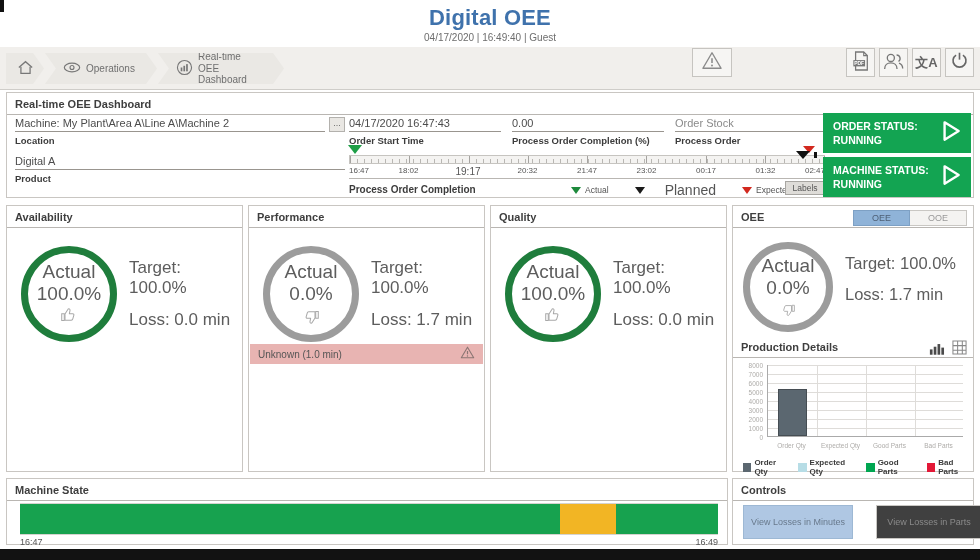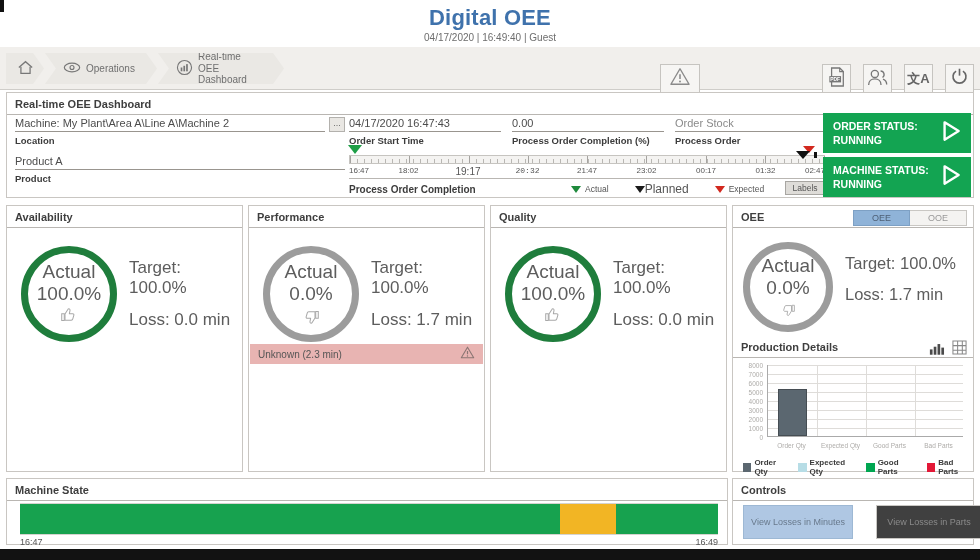--- a/index.html
+++ b/index.html
@@ -14,21 +14,21 @@
   .corner-notch { position:absolute; top:0; left:0; width:4px; height:12px; background:#111; }
 
   
   .toolbar { position:absolute; top:47px; left:0; right:0; height:43px; background:#f1efec; border-bottom:1px solid #cfcdc9; }
   .crumb { position:absolute; top:6px; height:31px; background:#eae8e4; display:flex; align-items:center; gap:5px;
            color:#6f6f6f; font-size:10px; line-height:1.15; filter:drop-shadow(0 0 1px #c9c7c3); }
   .crumb.c-home { left:6px; width:38px; justify-content:center; clip-path:polygon(0 0,calc(100% - 11px) 0,100% 50%,calc(100% - 11px) 100%,0 100%); }
   .crumb.c-mid { clip-path:polygon(0 0,calc(100% - 11px) 0,100% 50%,calc(100% - 11px) 100%,0 100%,11px 50%); padding-left:18px; padding-right:16px; }
   .crumb.c-ops { left:45px; width:112px; }
   .crumb.c-rt { left:158px; width:126px; }
-  .tb-right { position:absolute; top:17px; right:6px; display:flex; align-items:center; gap:12px; }
+  .tb-right { position:absolute; top:1px; right:6px; display:flex; align-items:center; gap:4px; }
   .tb-btn { width:29px; height:29px; background:#f6f5f3; border:1px solid #c6c4c0; display:flex; align-items:center; justify-content:center; }
   .tb-btn.warn { width:40px; margin-right:110px; }
   .lang-glyph { font-size:13px; color:#666; font-weight:bold; }
 
   
   .panel { position:absolute; background:#fff; border:1px solid #c9c6c2; }
   .p-title { font-size:11px; font-weight:bold; color:#3e3e3e; padding:5px 8px 4px; border-bottom:1px solid #b9b6b2; }
 
   
   #dash { left:6px; top:92px; width:968px; height:106px; }
@@ -206,21 +206,21 @@
       <div class="val">0.00</div>
       <div class="lbl">Process Order Completion (%)</div>
     </div>
 
     <div class="field" style="left:668px; top:24px; width:150px;">
       <div class="val ph">Order Stock</div>
       <div class="lbl">Process Order</div>
     </div>
 
     <div class="field" style="left:8px; top:62px; width:330px;">
-      <div class="val">Product A</div>
+      <div class="val">Digital A</div>
       <div class="lbl">Product</div>
     </div>
 
     <div id="tl">
       <div class="tl-marker-green"></div>
       <div class="tl-ruler">
           <div class="minor"></div>
           <div id="tl-majors">
             <span style="position: absolute; top: 0px; bottom: 0px; width: 1px; background: rgb(165, 163, 160); left: 0%;"></span>
             <span style="position: absolute; top: 0px; bottom: 0px; width: 1px; background: rgb(165, 163, 160); left: 12.5%;"></span>
@@ -230,41 +230,41 @@
             <span style="position: absolute; top: 0px; bottom: 0px; width: 1px; background: rgb(165, 163, 160); left: 62.5%;"></span>
             <span style="position: absolute; top: 0px; bottom: 0px; width: 1px; background: rgb(165, 163, 160); left: 75%;"></span>
             <span style="position: absolute; top: 0px; bottom: 0px; width: 1px; background: rgb(165, 163, 160); left: 87.5%;"></span>
             <span style="position: absolute; top: 0px; bottom: 0px; width: 1px; background: rgb(165, 163, 160); left: 100%;"></span>
           </div>
         </div>
       <div class="tl-ticks" id="tl-ticks">
           <span style="position: absolute; top: 0px; font-size: 8px; color: rgb(85, 85, 85); left: 0%; transform: translateX(0px);">16:47</span>
           <span style="position: absolute; top: 0px; font-size: 8px; color: rgb(85, 85, 85); left: 12.5%; transform: translateX(-50%);">18:02</span>
           <span style="position: absolute; top: 0px; font-size: 10px; color: rgb(85, 85, 85); left: 25%; transform: translateX(-50%);">19:17</span>
-          <span style="position: absolute; top: 0px; font-size: 8px; color: rgb(85, 85, 85); left: 37.5%; transform: translateX(-50%); font-family: Liberation Mono, monospace;">20:32</span>
+          <span style="position: absolute; top: 0px; font-size: 8px; color: rgb(85, 85, 85); left: 37.5%; transform: translateX(-50%);">20:32</span>
           <span style="position: absolute; top: 0px; font-size: 8px; color: rgb(85, 85, 85); left: 50%; transform: translateX(-50%);">21:47</span>
           <span style="position: absolute; top: 0px; font-size: 8px; color: rgb(85, 85, 85); left: 62.5%; transform: translateX(-50%);">23:02</span>
           <span style="position: absolute; top: 0px; font-size: 8px; color: rgb(85, 85, 85); left: 75%; transform: translateX(-50%);">00:17</span>
           <span style="position: absolute; top: 0px; font-size: 8px; color: rgb(85, 85, 85); left: 87.5%; transform: translateX(-50%);">01:32</span>
           <span style="position: absolute; top: 0px; font-size: 8px; color: rgb(85, 85, 85); left: 100%; transform: translateX(-100%);">02:47</span>
         </div>
       <div class="tl-underline"></div>
       <div class="tl-marker-pe">
         <span class="tri" style="border-left:6px solid transparent;border-right:6px solid transparent;border-top:7px solid #d2281e;"></span>
         <span class="tri" style="border-left:7px solid transparent;border-right:7px solid transparent;border-top:8px solid #111;margin-left:-13px;margin-top:6px;position:absolute;left:6px;top:6px;"></span>
         <span style="position:absolute;left:10.5px;top:13px;width:3px;height:6px;background:#111;"></span>
       </div>
       <div class="tl-bottom">
         <div class="tl-caption">Process Order Completion</div>
         <div class="tl-legend" id="tl-legend">
             <span style="display: inline-flex; align-items: center; gap: 4px; font-size: 8.5px; color: rgb(85, 85, 85);">
               <span style="width: 0px; height: 0px; border-left: 5px solid transparent; border-right: 5px solid transparent; border-top: 7px solid rgb(30, 138, 60);"></span>
               <span>Actual</span>
             </span>
-            <span style="display: inline-flex; align-items: center; gap: 0; font-size: 12px; color: rgb(85, 85, 85);">
+            <span style="display: inline-flex; align-items: center; gap: 20px; font-size: 14px; color: rgb(85, 85, 85);">
               <span style="width: 0px; height: 0px; border-left: 5px solid transparent; border-right: 5px solid transparent; border-top: 7px solid rgb(26, 26, 26);"></span>
               <span>Planned</span>
             </span>
             <span style="display: inline-flex; align-items: center; gap: 4px; font-size: 8.5px; color: rgb(85, 85, 85);">
               <span style="width: 0px; height: 0px; border-left: 5px solid transparent; border-right: 5px solid transparent; border-top: 7px solid rgb(210, 40, 30);"></span>
               <span>Expected</span>
             </span>
           </div>
         <div class="labels-btn">Labels</div>
       </div>
@@ -322,21 +322,21 @@
             <path d="M2 10.5 h3.5 V20 H2 z" fill="none" stroke="#a8a8a8" stroke-width="1.4"></path>
             <path d="M6.5 19.5 h8.6 c1 0 1.9-.7 2.1-1.7 l1.5-5.2 c.3-1.1-.5-2.1-1.6-2.1 h-4.6 l.9-4.6 c.2-1.1-.6-2-1.6-2 -.6 0-1.1.3-1.4.9 L6.5 11 z" fill="none" stroke="#a8a8a8" stroke-width="1.4" stroke-linejoin="round"></path>
           </svg>
       </span>
     </div>
     <div class="kpi-lines">
       <div>Target: 100.0%</div>
       <div>Loss: 1.7 min</div>
     </div>
     <div class="alert-bar">
-      <span class="atxt">Unknown (2.3 min)</span>
+      <span class="atxt">Unknown (1.0 min)</span>
       <span>
         <svg width="15" height="13" viewBox="0 0 24 22">
             <path d="M12 2 L22.5 20 H1.5 Z" fill="none" stroke="#8a7573" stroke-width="1.8" stroke-linejoin="round"></path>
             <line x1="12" y1="8.5" x2="12" y2="14" stroke="#8a7573" stroke-width="2"></line>
             <circle cx="12" cy="16.8" r="1.2" fill="#8a7573"></circle>
           </svg>
       </span>
     </div>
   </div>
 

